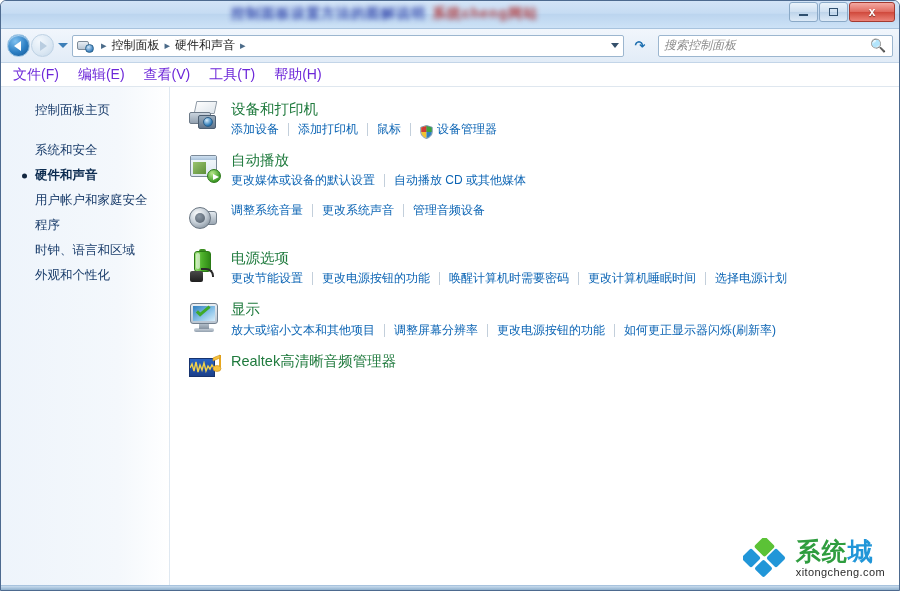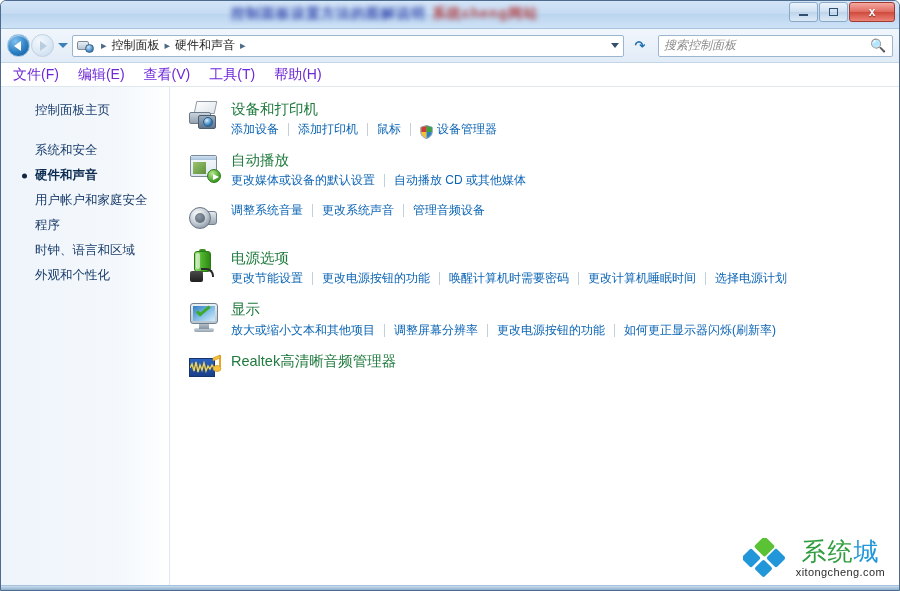--- a/index.html
+++ b/index.html
@@ -471,23 +471,22 @@
     right: 14px;
     bottom: 12px;
     display: flex;
     align-items: center;
     gap: 9px;
   }
   .wm-logo { width: 44px; height: 40px; position: relative; }
   .wm-text { line-height: 1; }
   .wm-main {
     font-size: 25px;
-    font-weight: normal;
+    font-weight: bold;
     letter-spacing: 1px;
-    text-align: center;
   }
   .wm-main .cn-a { color: #2f9d3f; }
   .wm-main .cn-b { color: #2f9d3f; }
   .wm-main .cn-c { color: #2196d8; }
   .wm-sub {
     font-size: 11px;
     color: #2a2a2a;
     letter-spacing: .4px;
     margin-top: 3px;
     text-align: right;

